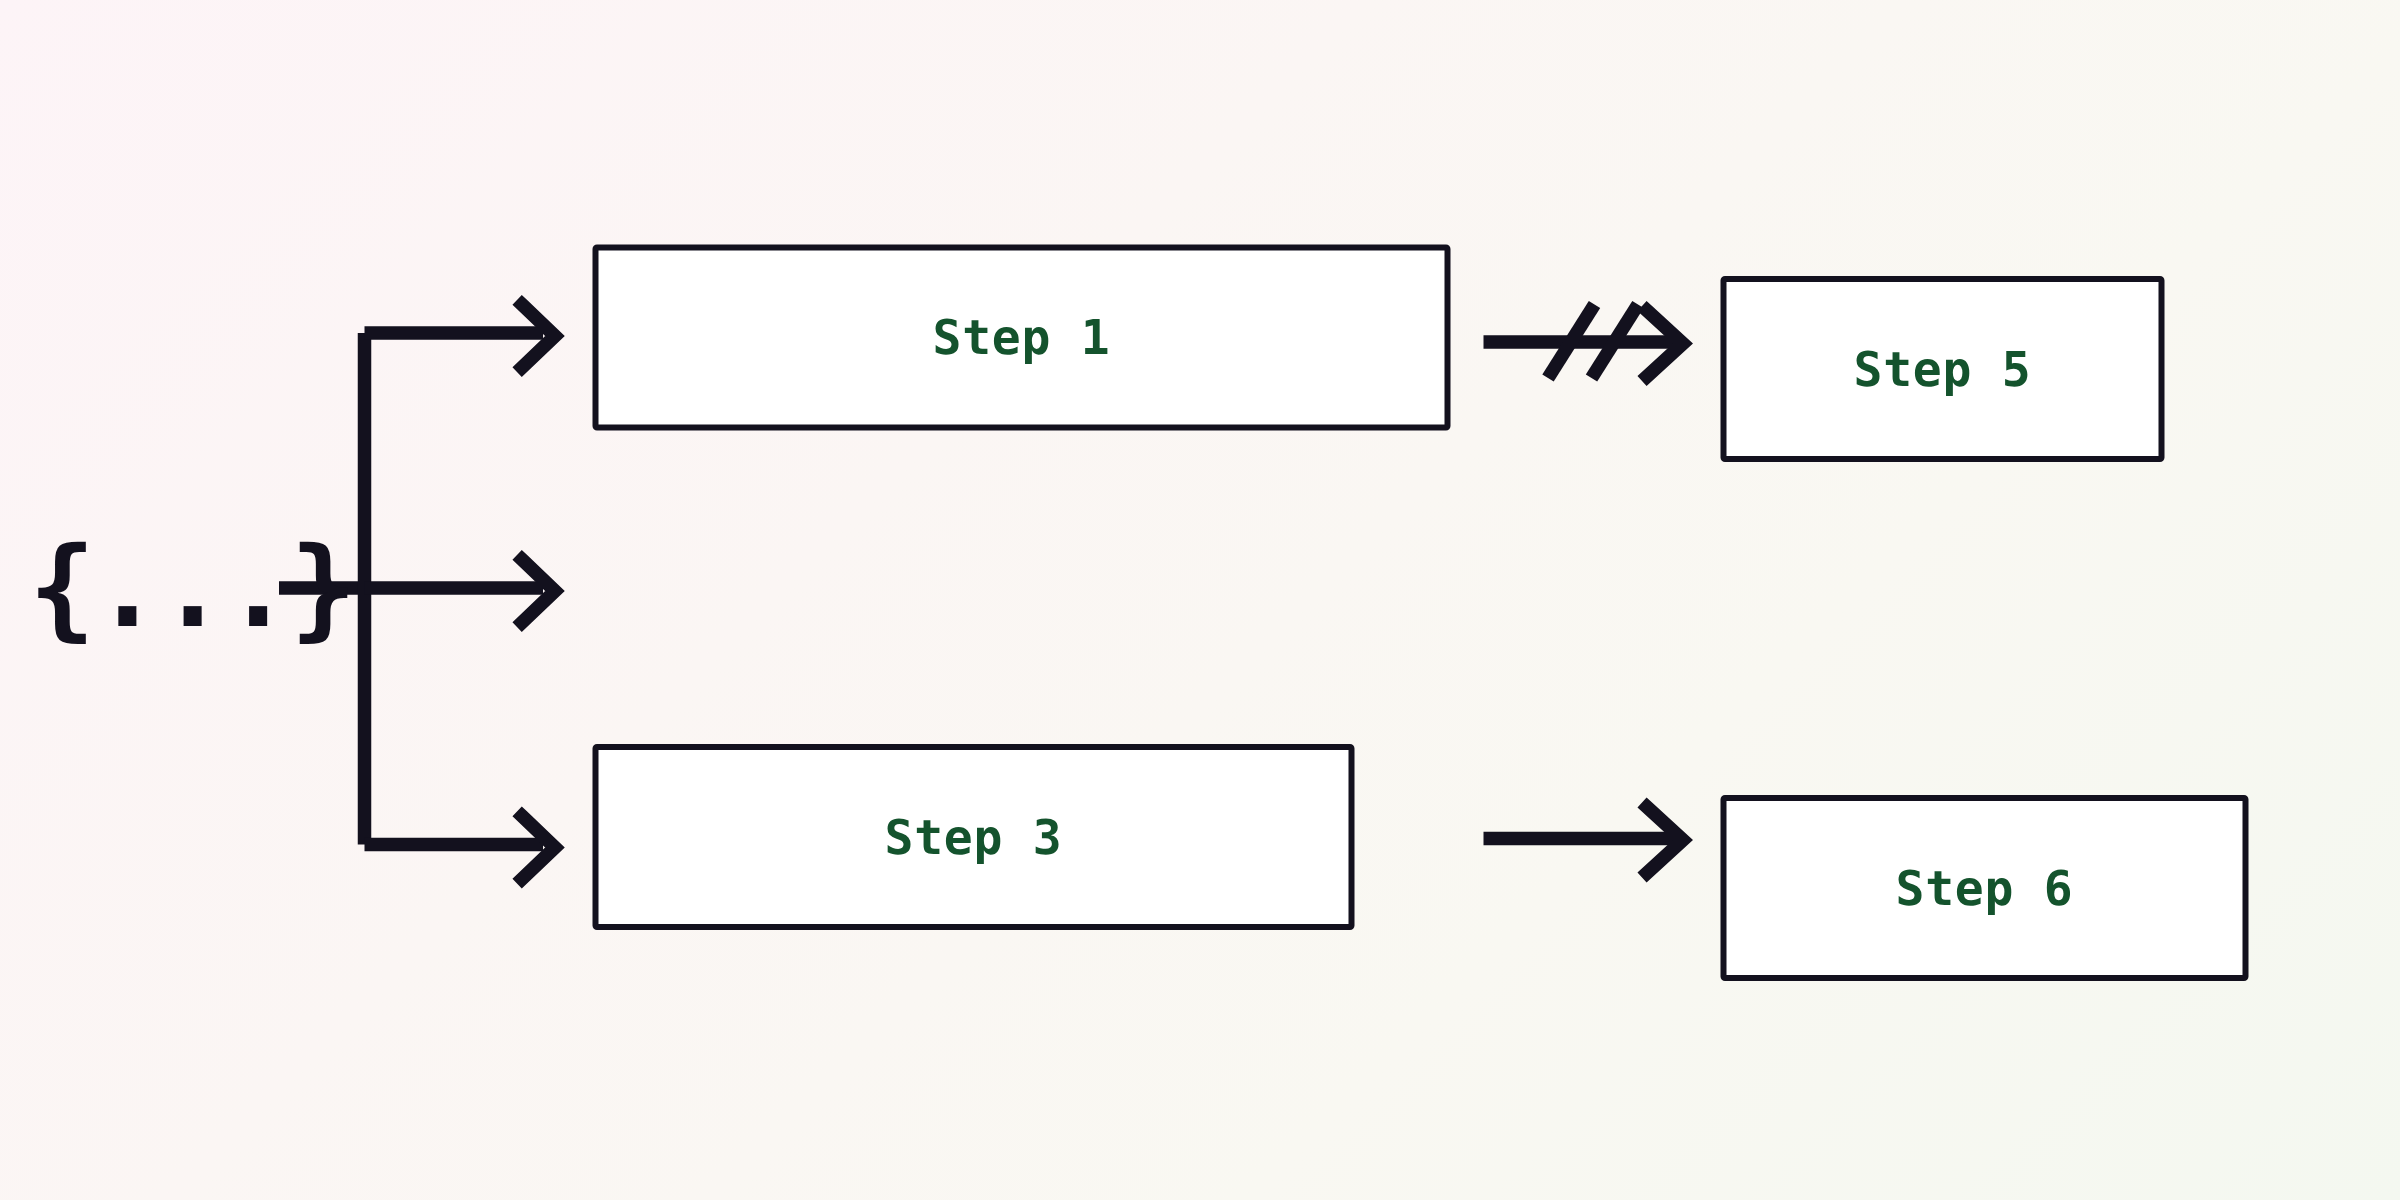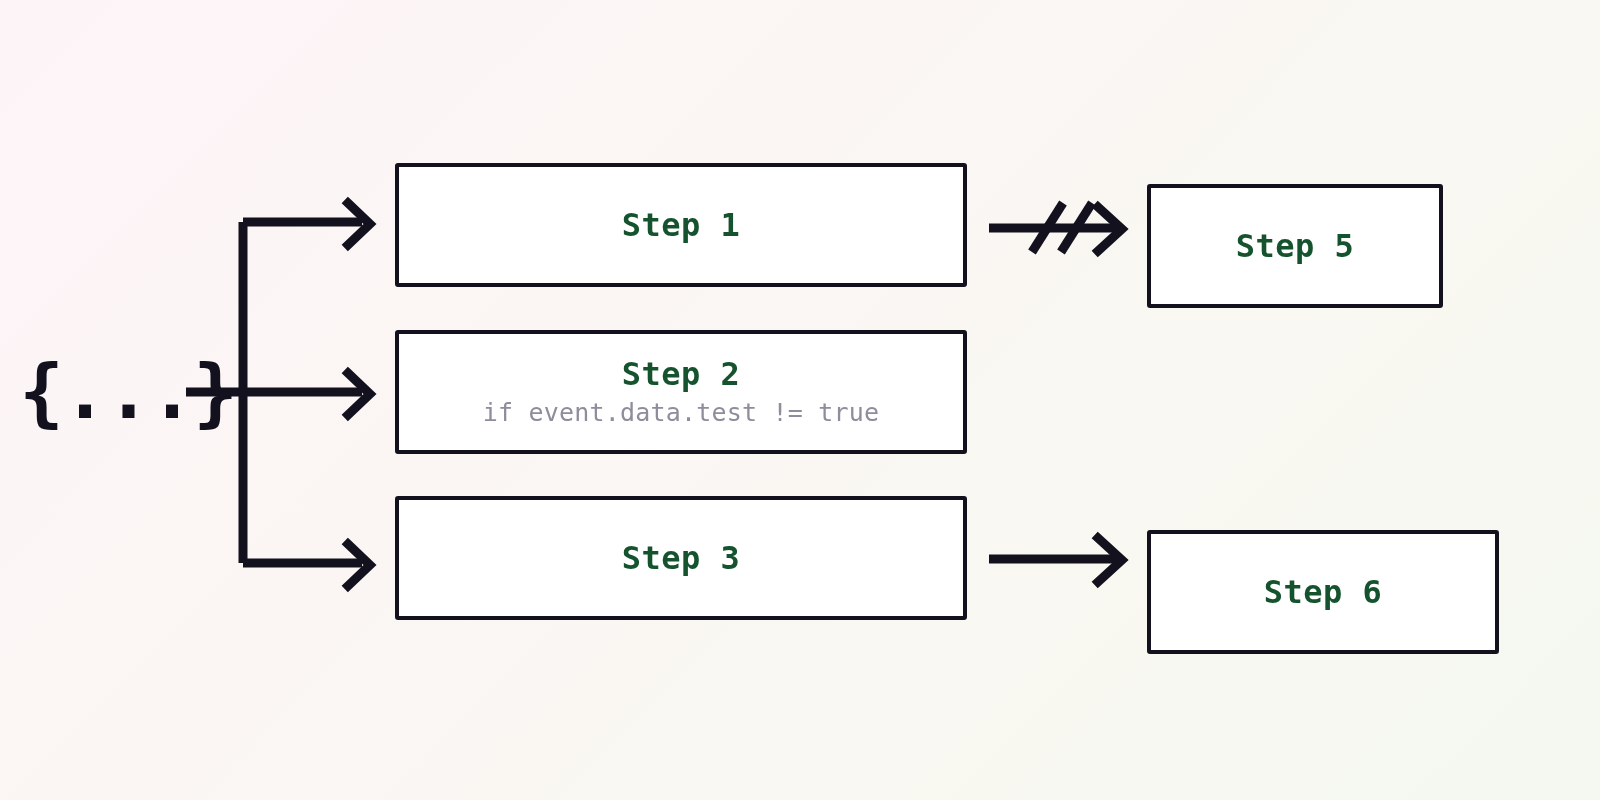--- a/index.html
+++ b/index.html
@@ -96,26 +96,22 @@
       <polyline points="1098,538 1122,560 1098,582" stroke-width="9" stroke-linecap="square"></polyline>
     </g>
   </svg>
 
   <div class="source-node" style="left:70px; top:345px; width:116px; height:94px;">{...}</div>
 
   <div class="node" style="left:395px; top:163px; width:572px; height:124px;">
     <div class="node-title">Step 1</div>
   </div>
 
-  <div class="node" style="left:395px; top:330px; width:572px; height:124px;">
-    <div class="node-title">Step 2</div>
-    <div class="node-subtitle">if event.data.test != true</div>
-  </div>
 
-  <div class="node" style="left:395px; top:496px; width:572px; height:124px;text-align:center;">
+  <div class="node" style="left:395px; top:496px; width:508px; height:124px;text-align:center;">
     <div class="node-title">Step 3</div>
   </div>
 
   <div class="node" style="left:1147px; top:184px; width:296px; height:124px;">
     <div class="node-title">Step 5</div>
   </div>
 
   <div class="node" style="left:1147px; top:497px; width:352px; height:124px;margin-top:33px;">
     <div class="node-title">Step 6</div>
   </div>

